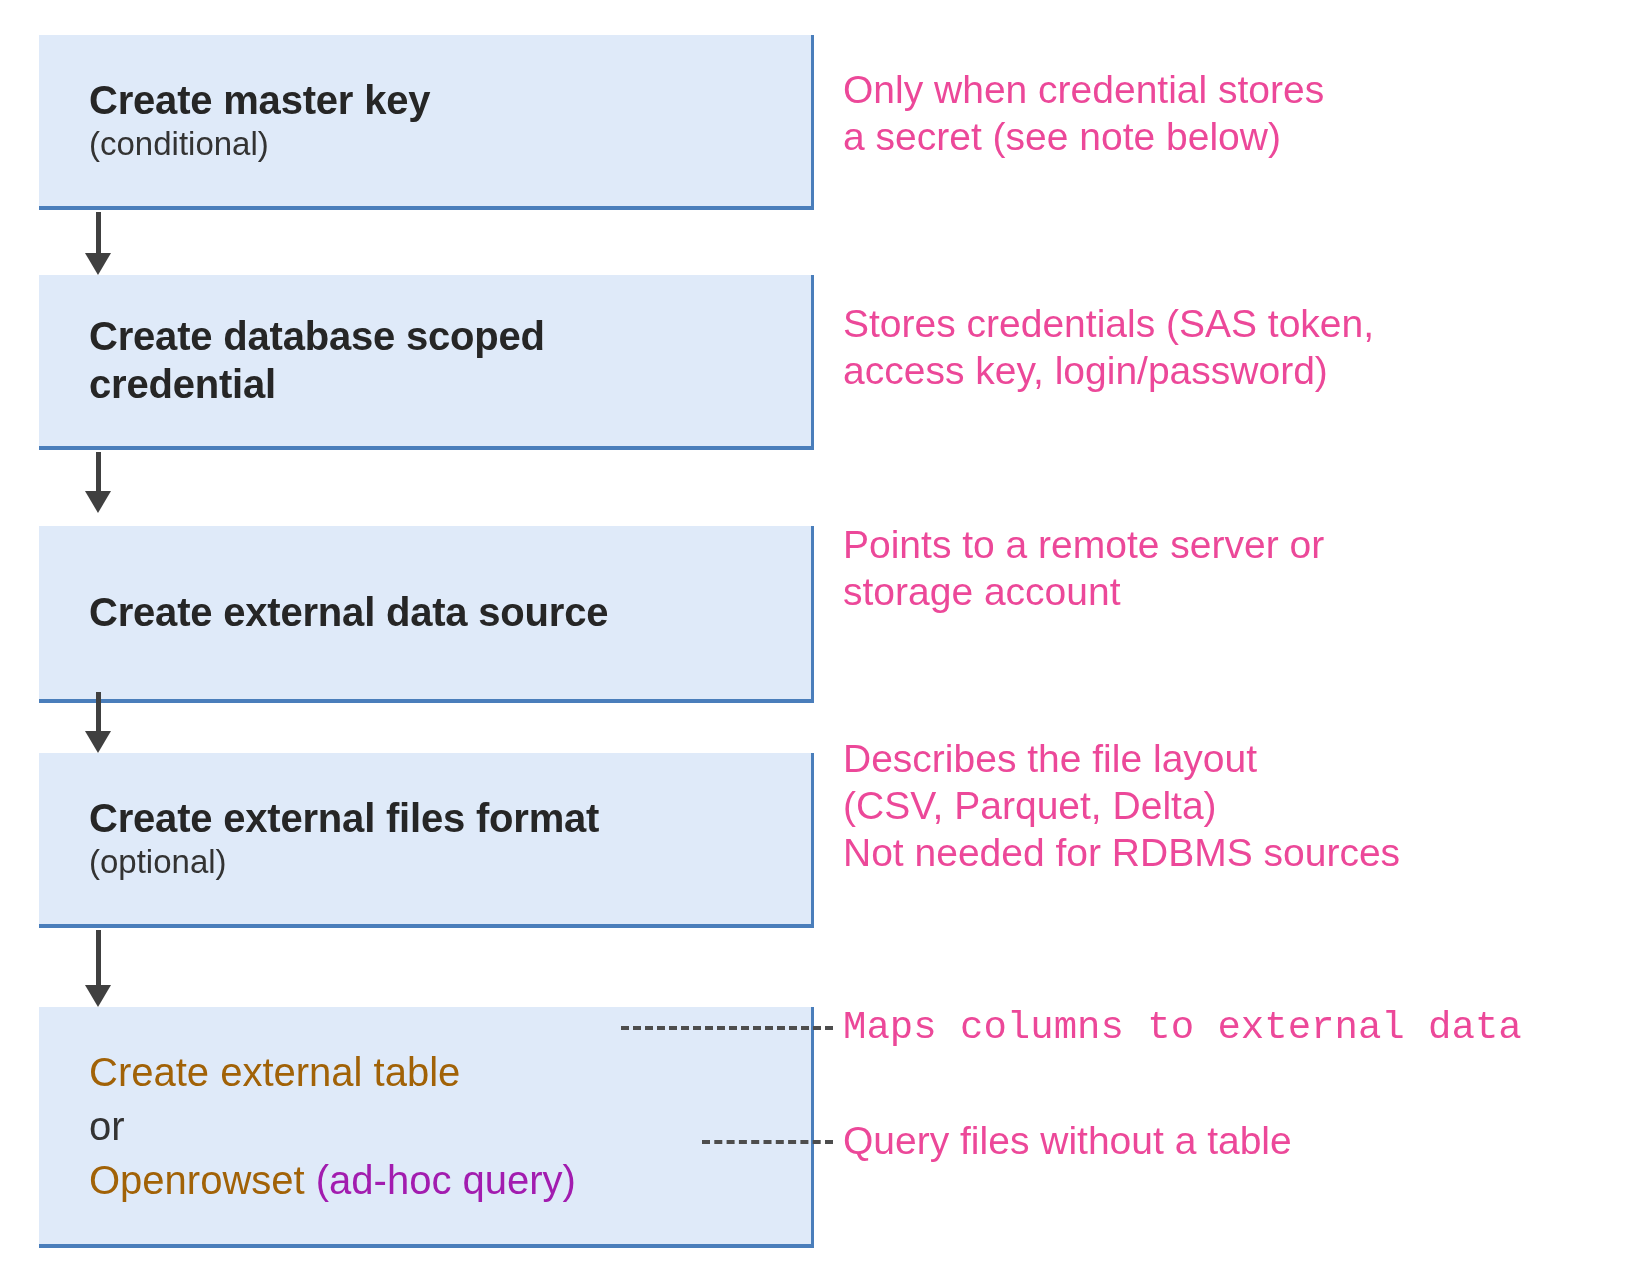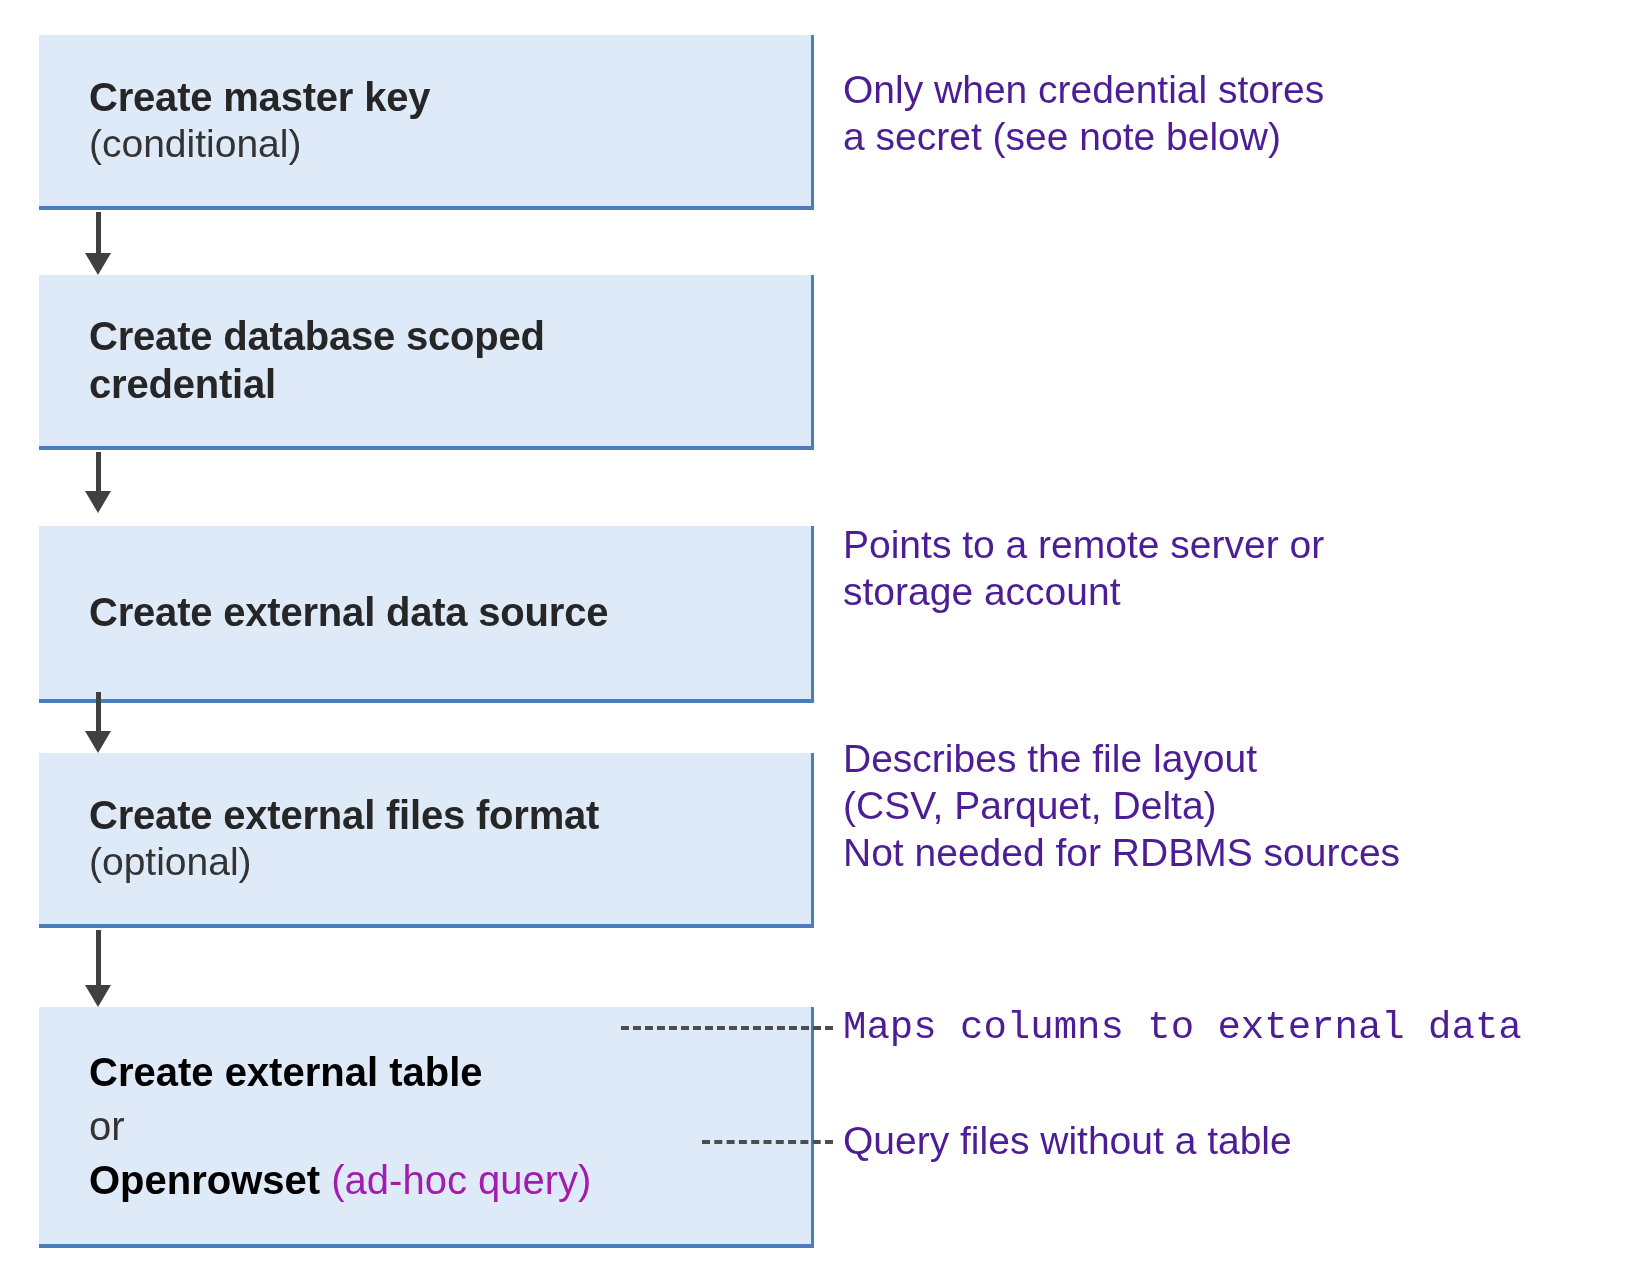--- a/index.html
+++ b/index.html
@@ -39,21 +39,21 @@
 
   .step-title {
     font-size: 40px;
     font-weight: bold;
     line-height: 1.18;
     letter-spacing: -0.2px;
     color: #262626;
     white-space: pre-line;
   }
   .step-sub {
-    font-size: 39px;
+    font-size: 33px;
     font-weight: normal;
     line-height: 1.18;
     color: #333333;
   }
 
   
   #box-master-key        { top: 35px;   height: 175px; }
   #box-scoped-credential { top: 275px;  height: 175px; }
   #box-data-source       { top: 526px;  height: 177px; }
   #box-file-format       { top: 753px;  height: 175px; }
@@ -96,21 +96,21 @@
   #arrow-4 { top: 930px; height: 77px; }
   #arrow-4 .shaft { height: 55px; }
   #arrow-4 .head  { top: 55px; }
 
   
   .note {
     position: absolute;
     left: 843px;
     font-size: 39px;
     line-height: 1.21;
-    color: #4c1d95;
+    color: #ec4899;
     white-space: pre-line;
     font-weight: normal;
   }
   #note-master-key        { top: 66px; }
   #note-scoped-credential { top: 300px; }
   #note-data-source       { top: 521px; }
   #note-file-format       { top: 735px; }
   #note-external-table    { top: 1005px; font-family: Liberation Mono, monospace; }
   #note-openrowset        { top: 1117px; }
 
@@ -121,21 +121,21 @@
     border-top: 4px dashed #4d4d4d;
   }
   #dash-external-table { left: 621px; top: 1026px; width: 212px; }
   #dash-openrowset     { left: 702px; top: 1140px; width: 131px; }
   .or-line {
     font-size: 39px;
     font-weight: normal;
     color: #333333;
     line-height: 1.18;
   }
-  .bold-run { font-weight: bold; color: #000000; }
+  .bold-run { font-weight: normal; color: #a16207; }
   .normal-run { font-weight: normal; color: #a21caf; }
   .last-box-lines { display: flex; flex-direction: column; gap: 0px; }
   .last-line { font-size: 40px; line-height: 1.35; }
 </style>
 </head>
 <body>
 
 <div id="diagram">
 
   <div class="step-box" id="box-master-key">
@@ -147,20 +147,22 @@
 
   <div class="arrow" id="arrow-1">
     <div class="shaft"></div>
     <div class="head"></div>
   </div>
 
   <div class="step-box" id="box-scoped-credential">
     <div class="step-title">Create database scoped
 credential</div>
   </div>
+  <div class="note" id="note-scoped-credential">Stores credentials (SAS token,
+access key, login/password)</div>
 
   <div class="arrow" id="arrow-2">
     <div class="shaft"></div>
     <div class="head"></div>
   </div>
 
   <div class="step-box center-single" id="box-data-source">
     <div class="step-title">Create external data source</div>
   </div>
   <div class="note" id="note-data-source">Points to a remote server or

